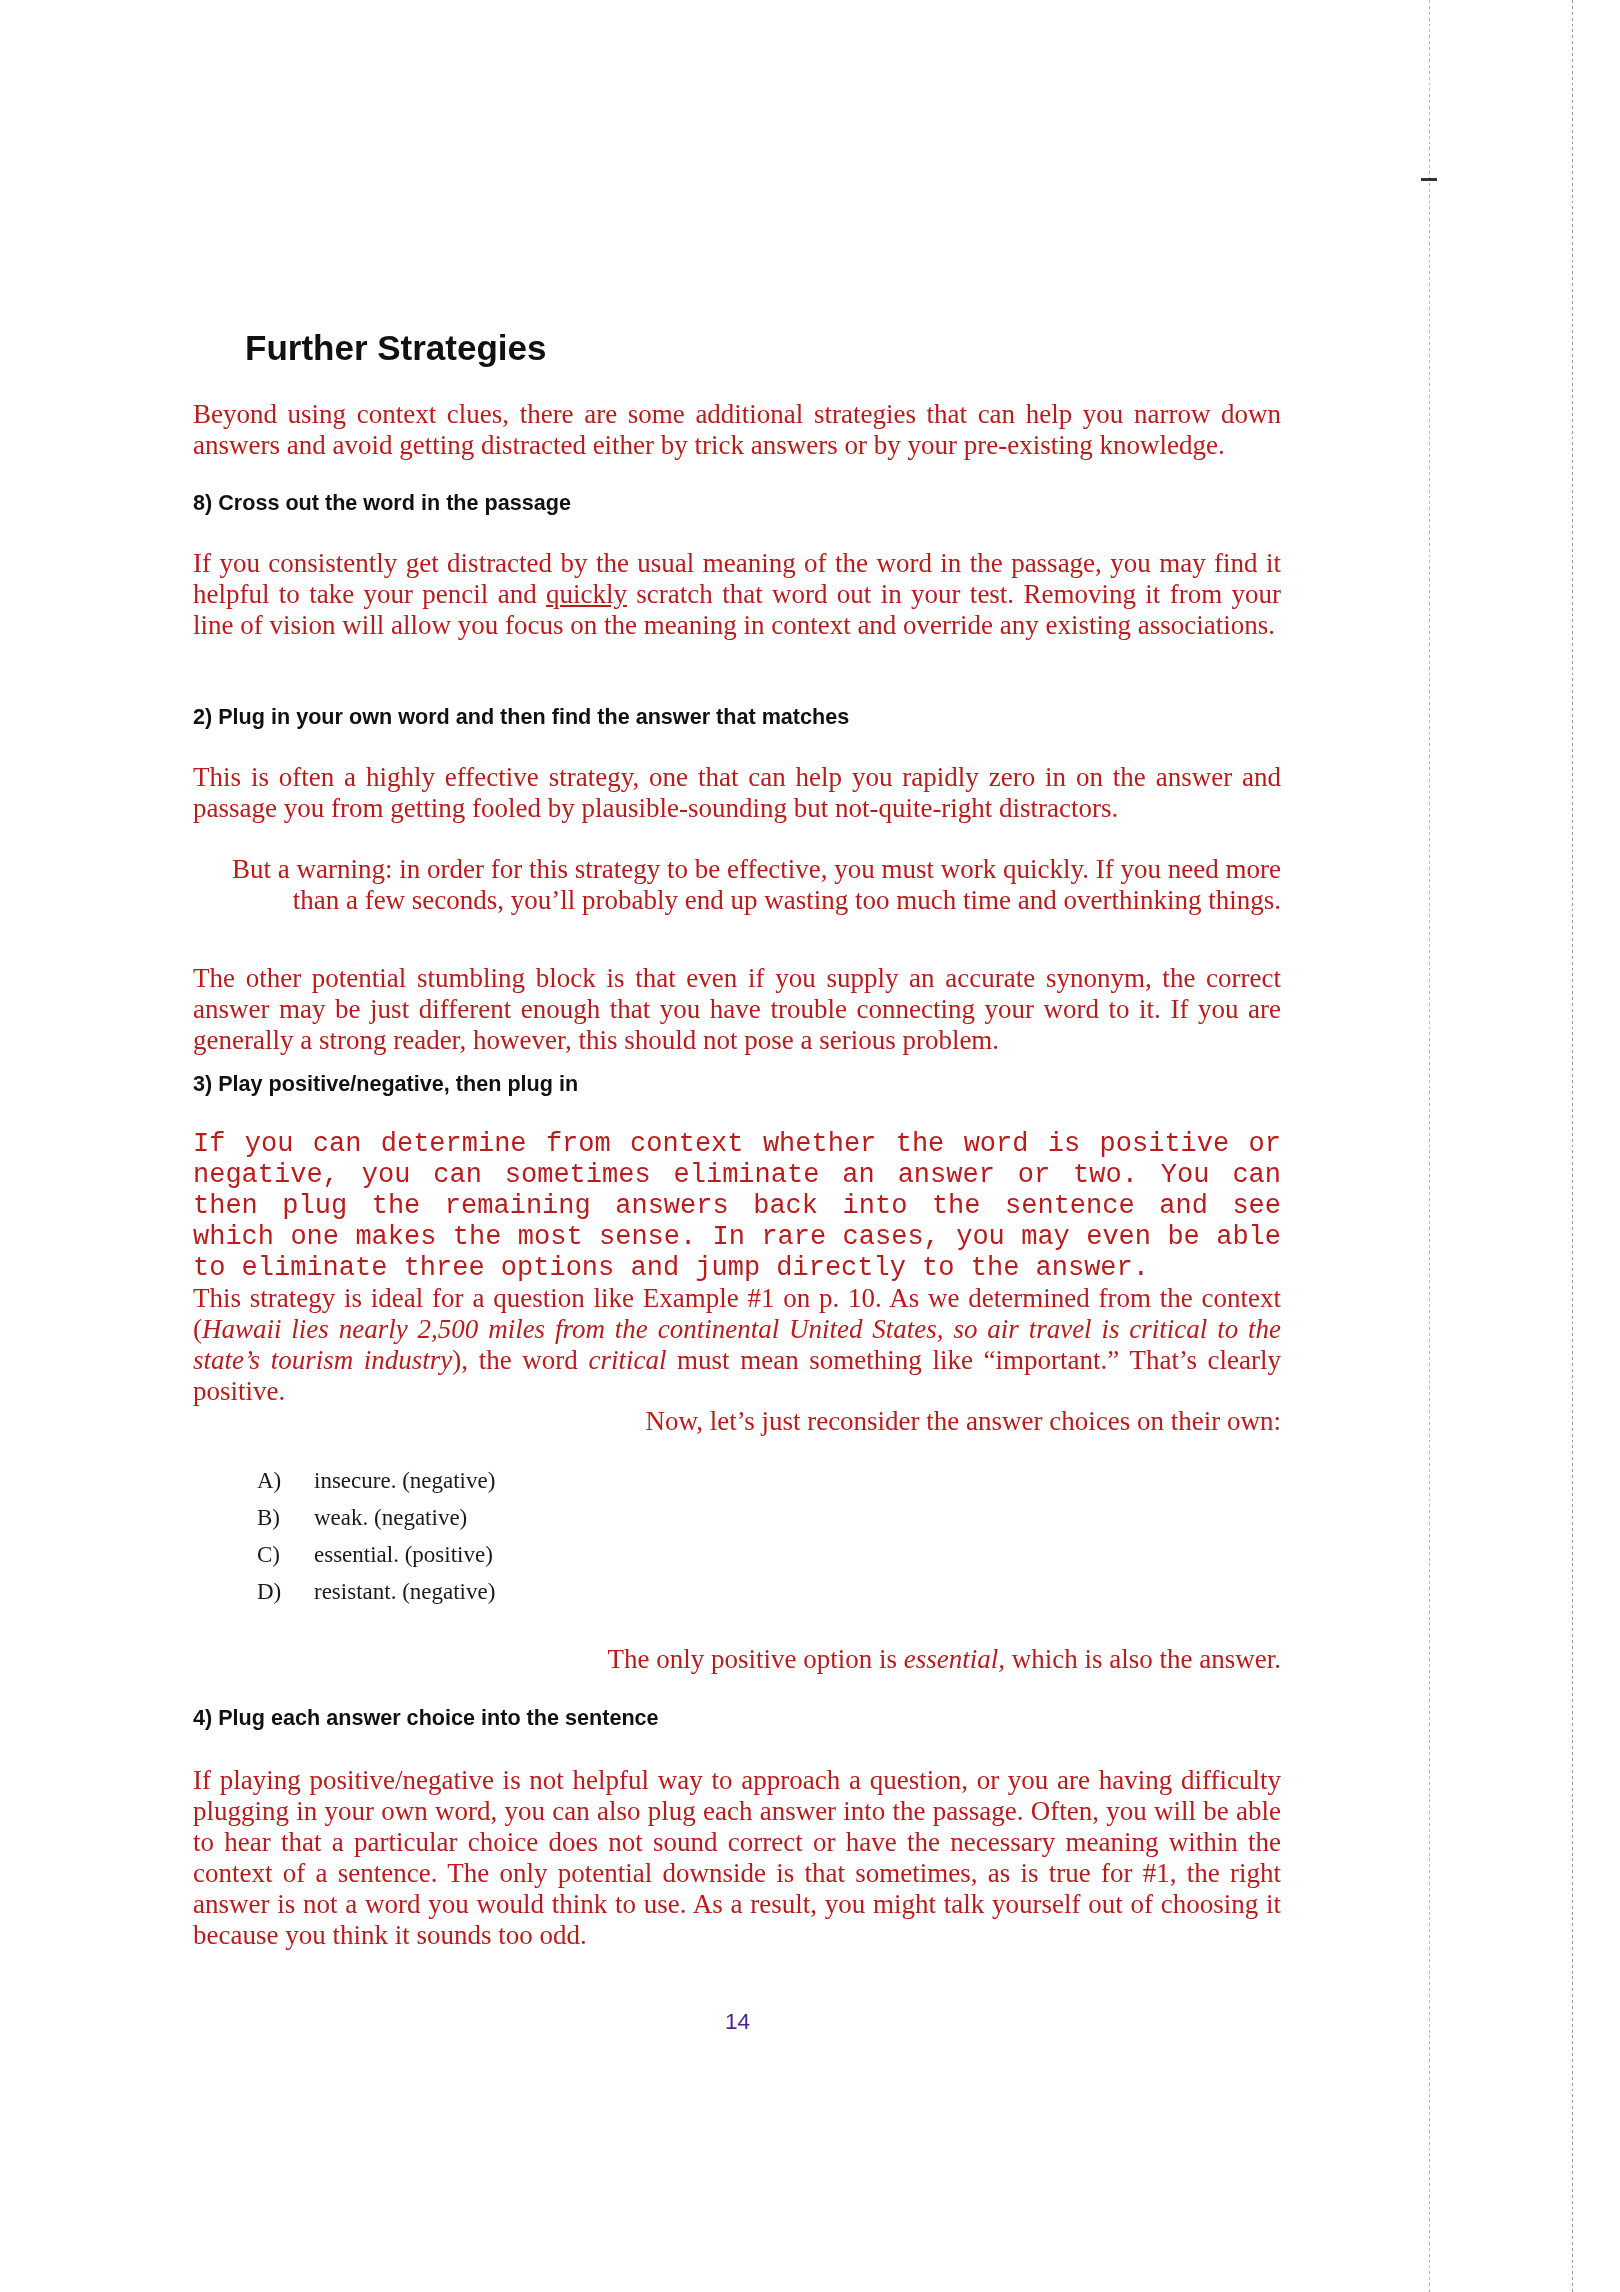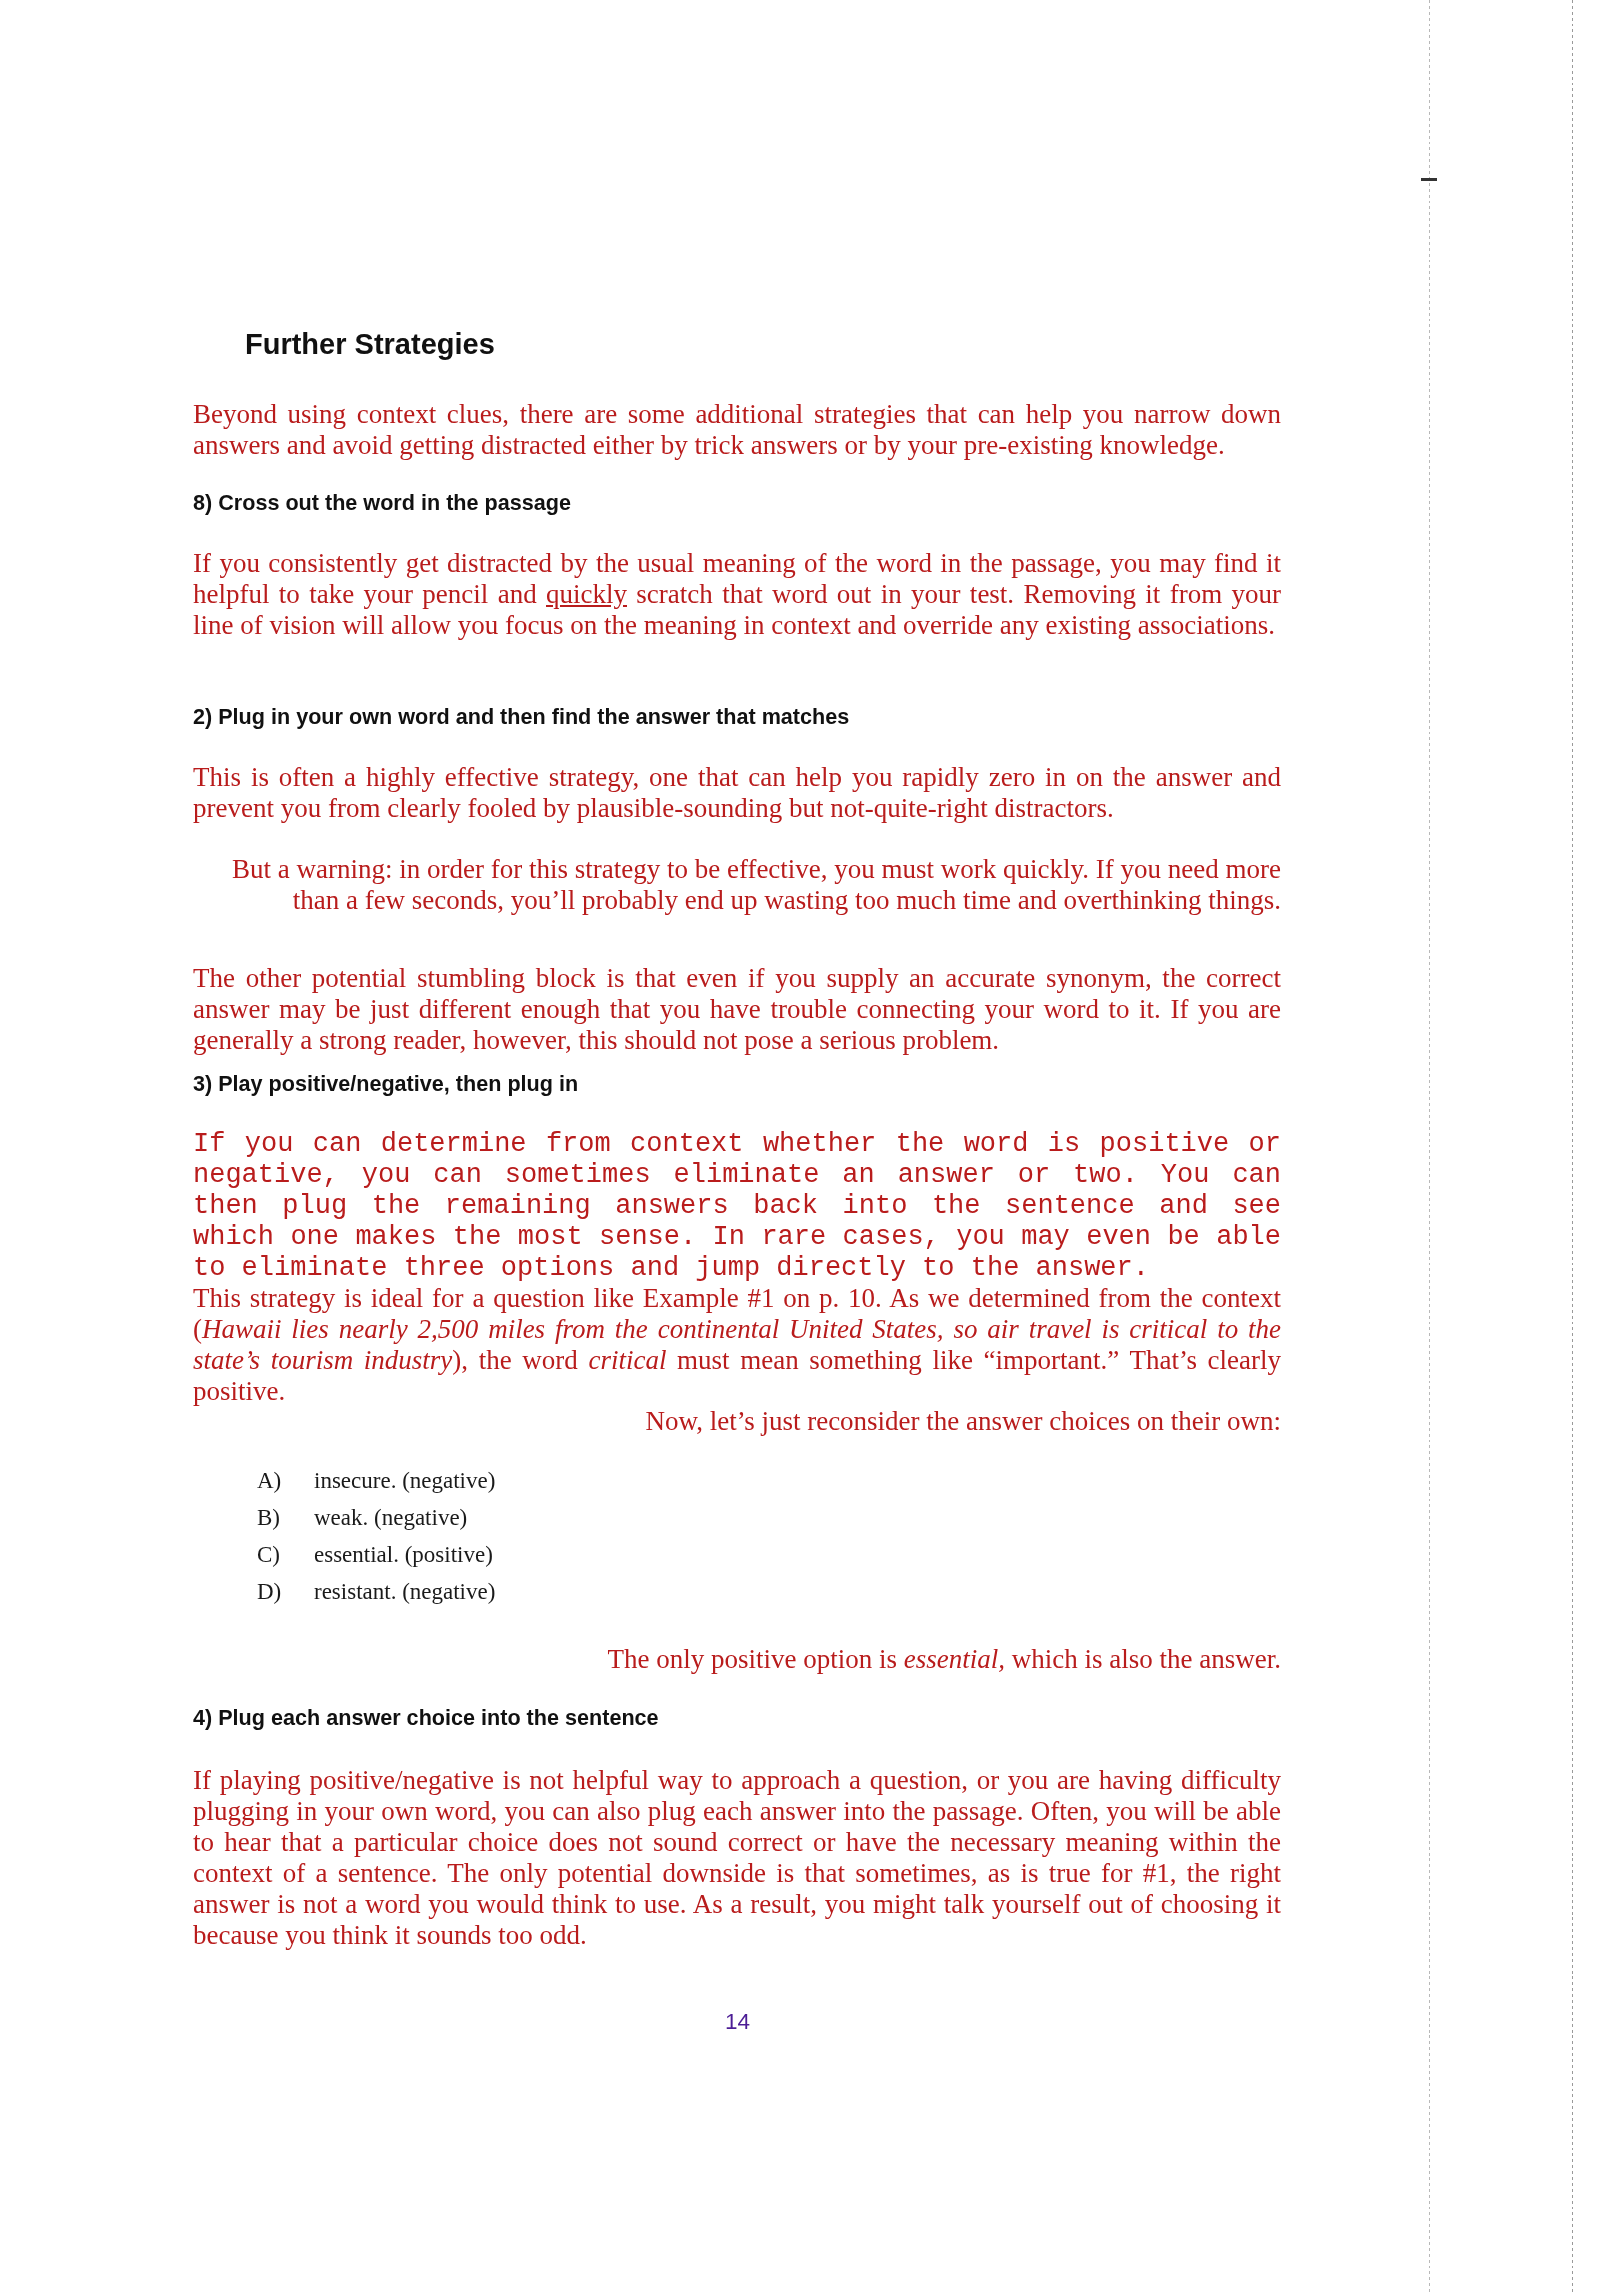--- a/index.html
+++ b/index.html
@@ -1,20 +1,20 @@
 <!DOCTYPE html>
 <html><head>
 <meta charset="utf-8">
 <style>
   html, body { margin: 0; padding: 0; background: #ffffff; }
   body { width: 1620px; height: 2293px; position: relative; overflow: hidden; color: #1a1a1a; }
   .page { position: absolute; left: 0; top: 0; width: 1620px; height: 2293px; background: #fff; }
   .title {
     position: absolute; left: 245px; top: 328px;
-    font-family: "Liberation Sans", sans-serif; font-weight: bold; font-size: 29px; color: #111;
+    font-family: "Liberation Sans", sans-serif; font-weight: bold; font-size: 35px; color: #111;
   }
   .h2 {
     position: absolute; left: 193px;
     font-family: "Liberation Sans", sans-serif; font-weight: bold; font-size: 21.6px; color: #111;
   }
   .p {
     position: absolute; left: 193px; width: 1088px;
     font-family: "Liberation Serif", serif; font-size: 27px; line-height: 31px;
     text-align: justify; color: #b91c1c;
   }
@@ -45,21 +45,21 @@
   <div class="scan-mark"></div>
 
   <div class="title">Further Strategies</div>
 
   <div class="p" style="top:399px;">Beyond using context clues, there are some additional strategies that can help you narrow down answers and avoid getting distracted either by trick answers or by your pre-existing knowledge.</div>
 
   <div class="h2" style="top:490px;">8) Cross out the word in the passage</div>
   <div class="p" style="top:548px;"><span>If you consistently get distracted by the usual meaning of the word in the passage, you may find it helpful to take your pencil and </span><span class="u">quickly</span><span> scratch that word out in your test. Removing it from your line of vision will allow you focus on the meaning in context and override any existing associations.</span></div>
 
   <div class="h2" style="top:704px;">2) Plug in your own word and then find the answer that matches</div>
-  <div class="p" style="top:762px;">This is often a highly effective strategy, one that can help you rapidly zero in on the answer and prevent you from clearly fooled by plausible-sounding but not-quite-right distractors.</div>
+  <div class="p" style="top:762px;">This is often a highly effective strategy, one that can help you rapidly zero in on the answer and passage you from getting fooled by plausible-sounding but not-quite-right distractors.</div>
   <div class="p left" style="top:854px;">But a warning: in order for this strategy to be effective, you must work quickly. If you need more than a few seconds, you’ll probably end up wasting too much time and overthinking things.</div>
   <div class="p" style="top:945px;margin-top:18px;">The other potential stumbling block is that even if you supply an accurate synonym, the correct answer may be just different enough that you have trouble connecting your word to it. If you are generally a strong reader, however, this should not pose a serious problem.</div>
 
   <div class="h2" style="top:1071px;">3) Play positive/negative, then plug in</div>
   <div class="p" style="top:1129px;font-family:Liberation Mono, monospace;">If you can determine from context whether the word is positive or negative, you can sometimes eliminate an answer or two. You can then plug the remaining answers back into the sentence and see which one makes the most sense. In rare cases, you may even be able to eliminate three options and jump directly to the answer.</div>
   <div class="p" style="top:1283px;"><span>This strategy is ideal for a question like Example #1 on p. 10. As we determined from the context (</span><em>Hawaii lies nearly 2,500 miles from the continental United States, so air travel is critical to the state’s tourism industry</em><span>), the word </span><em>critical</em><span> must mean something like “important.” That’s clearly positive.</span></div>
   <div class="p left" style="top:1406px;">Now, let’s just reconsider the answer choices on their own:</div>
 
   <div class="choices">
     <div class="choice">

